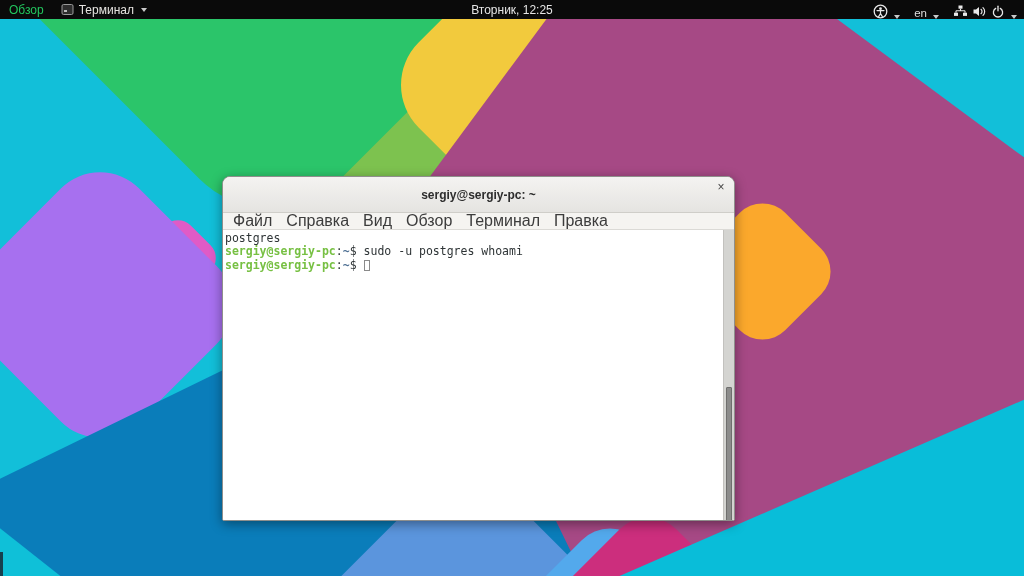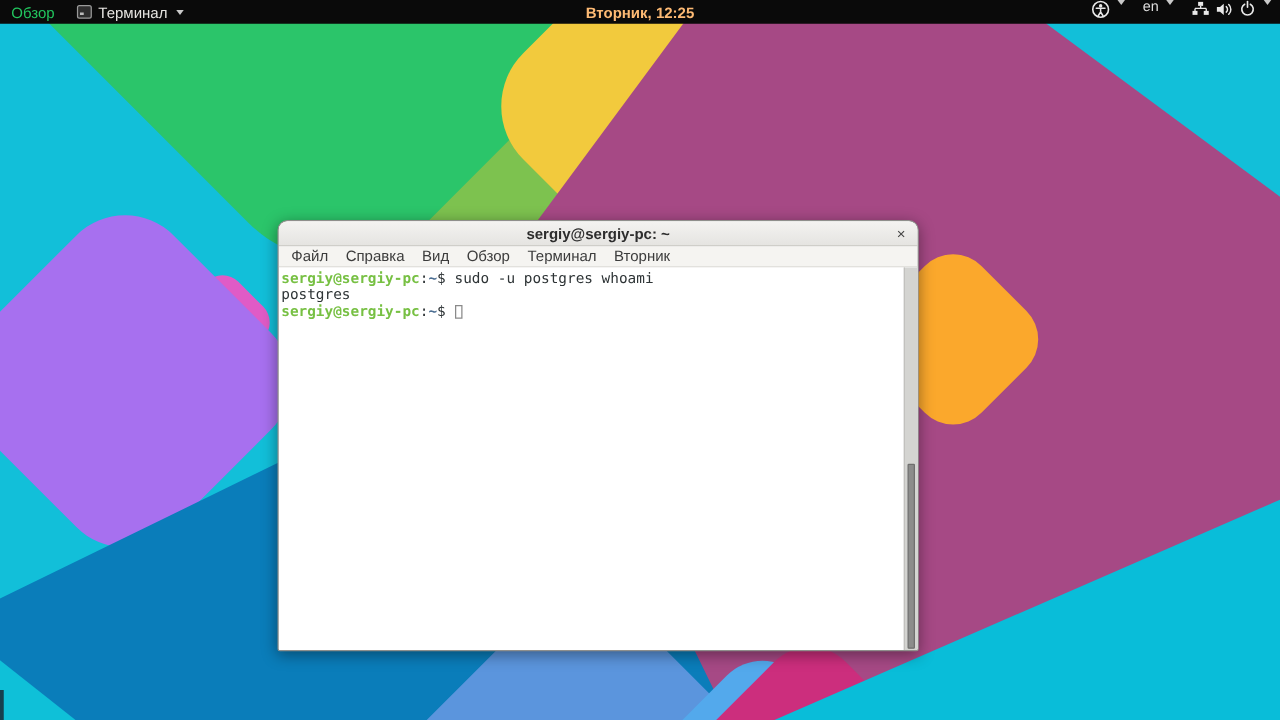--- a/index.html
+++ b/index.html
@@ -25,40 +25,40 @@
   .sh-cyan-br    { inset:0; background:#09BDD9; clip-path:polygon(100% 69.4%, 100% 100%, 60.5% 100%); }
 
   
   .topbar { position:absolute; left:0; top:0; width:1024px; height:19px; background:#0A0A0A;
             display:flex; align-items:center; color:#E6E4E1; font-size:12px; z-index:20; }
   .tb-left { display:flex; align-items:center; height:100%; }
   .tb-activities { padding:0 9px; height:100%; display:flex; align-items:center; color:#22c55e; }
   .tb-appmenu { display:flex; align-items:center; gap:5px; padding:0 8px; height:100%; }
   .tb-center { position:absolute; left:0; right:0; top:0; height:100%;
                display:flex; align-items:center; justify-content:center; pointer-events:none; }
-  .tb-clock { font-weight:bold; color:#fdba74; pointer-events:auto; }
+  .tb-clock { font-weight:normal; color:#e5e5e5; pointer-events:auto; }
   .tb-right { position:absolute; right:0; top:0; height:100%; display:flex; align-items:center; }
-  .tb-group { display:flex; align-items:flex-start; gap:4px; padding:0 7px; height:100%; }
+  .tb-group { display:flex; align-items:flex-end; gap:4px; padding:0 7px; height:100%; }
   .caret { width:0; height:0; border-left:3.5px solid transparent; border-right:3.5px solid transparent;
            border-top:4px solid #C9C9C9; display:inline-block; margin-left:2px; }
   .tb-en { font-size:11.5px; color:#DEDEDE; }
   .icon svg { display:block; }
 
   
   .window { position:absolute; left:222px; top:176px; width:513px; height:345px;
             border:1px solid #8F8F8C; border-radius:8px 8px 2px 2px; overflow:hidden;
             box-shadow:0 3px 12px rgba(0,0,0,.4); background:#fff; z-index:10; }
-  .titlebar { height:20px; background:linear-gradient(#F4F3F1,#E5E4E1); border-bottom:1px solid #CFCEC9;
+  .titlebar { height:36px; background:linear-gradient(#F4F3F1,#E5E4E1); border-bottom:1px solid #CFCEC9;
               display:flex; align-items:center; justify-content:center; position:relative; }
   .titlebar .title { font-size:12px; font-weight:bold; color:#2D2D2D; }
   .close-btn { position:absolute; right:4px; top:0; width:18px; height:20px; display:flex;
                align-items:center; justify-content:center; color:#454545; font-size:12px; line-height:1; }
   .menubar { height:17px; background:#F5F4F1; border-bottom:1px solid #DBDAD6;
              display:flex; align-items:center; padding-left:3px; }
-  .menu-item { font-size:12px; color:#3C3C3C; padding:0 7px; line-height:16px; }
+  .menu-item { font-size:16px; color:#3C3C3C; padding:0 7px; line-height:16px; }
   .screen { position:relative; height:306px; background:#FFFFFF;
             font-family:"DejaVu Sans Mono","Liberation Mono",monospace;
             font-size:11.5px; line-height:13.4px; color:#2E3436; padding:2px 14px 0 2px; }
   .p-user { color:#77C043; font-weight:bold; }
   .p-colon { color:#2E3436; }
   .p-path { color:#4C6E92; font-weight:bold; }
   .p-dollar { color:#2E3436; }
   .cmd { margin-left:7px; }
   .cursor { display:inline-block; width:6px; height:11px; border:1px solid #8A8A8A;
             vertical-align:-2px; margin-left:7px; }
@@ -153,28 +153,28 @@
   <div class="titlebar">
     <span class="title">sergiy@sergiy-pc: ~</span>
     <span class="close-btn">×</span>
   </div>
   <div class="menubar">
     <span class="menu-item">Файл</span>
     <span class="menu-item">Справка</span>
     <span class="menu-item">Вид</span>
     <span class="menu-item">Обзор</span>
     <span class="menu-item">Терминал</span>
-    <span class="menu-item">Вторник</span>
+    <span class="menu-item">Правка</span>
   </div>
   <div class="screen">
     <div>
-      <span class="p-user">sergiy@sergiy-pc</span><span class="p-colon">:</span><span class="p-path">~</span><span class="p-dollar">$</span><span class="cmd">sudo -u postgres whoami</span>
+      <span>postgres</span>
     </div>
     <div>
-      <span>postgres</span>
+      <span class="p-user">sergiy@sergiy-pc</span><span class="p-colon">:</span><span class="p-path">~</span><span class="p-dollar">$</span><span class="cmd">sudo -u postgres whoami</span>
     </div>
     <div>
       <span class="p-user">sergiy@sergiy-pc</span><span class="p-colon">:</span><span class="p-path">~</span><span class="p-dollar">$</span><span class="cursor"></span>
     </div>
     <div class="scrollbar">
       <div class="sb-thumb"></div>
     </div>
   </div>
 </div>
 

